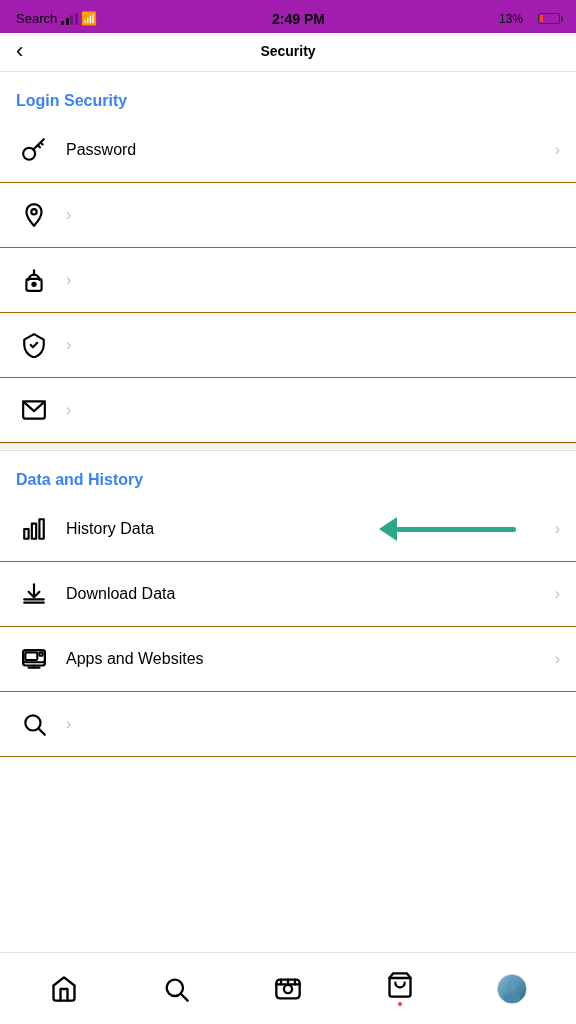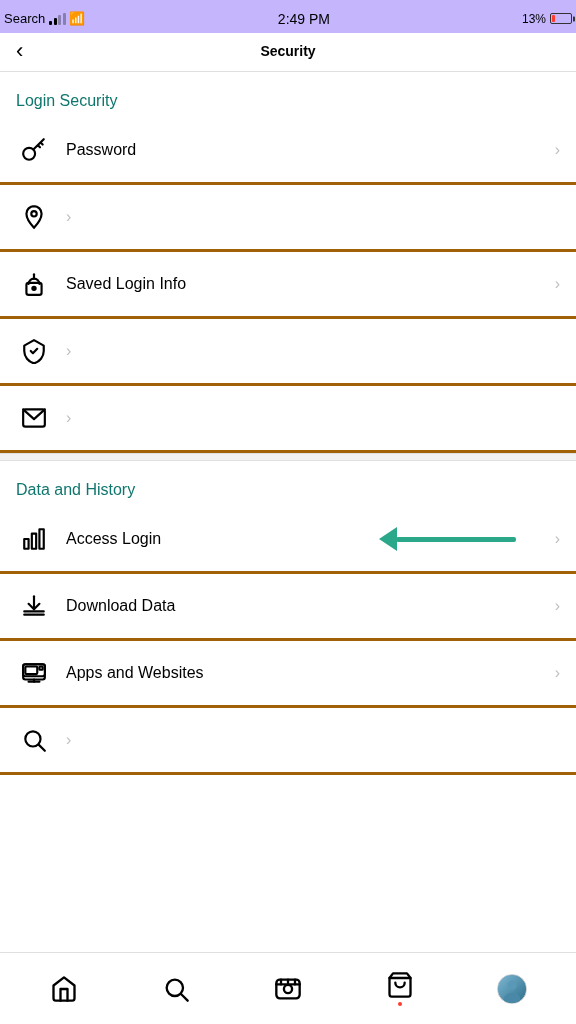--- a/index.html
+++ b/index.html
@@ -10,39 +10,39 @@
       width: 576px;
       min-height: 1024px;
       overflow-x: hidden;
     }
 
     
     .status-bar {
       display: flex;
       justify-content: space-between;
       align-items: center;
-      padding: 8px 4px 4px;
-      background: #c4b5fd;
+      padding: 8px 16px 4px;
+      background: #a21caf;
       height: 33px;
     }
     .status-left {
       display: flex;
       align-items: center;
       gap: 4px;
       font-size: 13px;
       font-weight: 500;
     }
     .status-center {
       font-size: 14px;
-      font-weight: 400;
+      font-weight: 700;
     }
     .status-right {
       display: flex;
       align-items: center;
-      gap: 4px;
+      gap: 15px;
       font-size: 12px;
       font-weight: 500;
     }
     .battery-icon {
       display: inline-flex;
       align-items: center;
     }
     .battery-body {
       width: 22px;
       height: 11px;
@@ -92,30 +92,30 @@
     .nav-title {
       font-size: 14px;
       font-weight: 700;
       color: #000;
     }
 
     
     .section-header {
       padding: 20px 16px 8px;
       font-size: 16px;
-      font-weight: 400;
-      color: #0f766e;
+      font-weight: 700;
+      color: #3b82f6;
     }
 
     
     .menu-item {
       display: flex;
       align-items: center;
       padding: 14px 16px;
-      border-bottom: 3px solid #a16207;
+      border-bottom: 1px solid #a16207;
       cursor: pointer;
       position: relative;
       background: #fff;
     }
     .menu-icon {
       width: 36px;
       height: 36px;
       display: flex;
       align-items: center;
       justify-content: center;
@@ -303,21 +303,20 @@
   <div class="menu-item">
     <div class="menu-icon">
       <svg viewBox="0 0 24 24" fill="none" stroke="#000" stroke-width="2" stroke-linecap="round" stroke-linejoin="round">
         <rect x="5" y="11" width="14" height="11" rx="2" ry="2"></rect>
         <path d="M12 7a5 5 0 0 0-5 5"></path>
         <path d="M12 7a5 5 0 0 1 5 5"></path>
         <line x1="12" y1="3" x2="12" y2="7"></line>
         <circle cx="12" cy="16" r="1.5" fill="#000"></circle>
       </svg>
     </div>
-    <span class="menu-label">Saved Login Info</span>
     <span class="chevron">›</span>
   </div>
 
   <div class="menu-item">
     <div class="menu-icon">
       <svg viewBox="0 0 24 24" fill="none" stroke="#000" stroke-width="2" stroke-linecap="round" stroke-linejoin="round">
         <path d="M12 2L3 7v5c0 5.25 3.75 10.15 9 11.35C17.25 22.15 21 17.25 21 12V7L12 2z"></path>
         <polyline points="9 12 11 14 15 10"></polyline>
       </svg>
     </div>
@@ -339,21 +338,21 @@
   <div class="section-header">Data and History</div>
 
   <div class="menu-item" style="position:relative;">
     <div class="menu-icon">
       <svg viewBox="0 0 24 24" fill="none" stroke="#000" stroke-width="2" stroke-linecap="round" stroke-linejoin="round">
         <rect x="3" y="12" width="4" height="9"></rect>
         <rect x="10" y="7" width="4" height="14"></rect>
         <rect x="17" y="3" width="4" height="18"></rect>
       </svg>
     </div>
-    <span class="menu-label">Access Login</span>
+    <span class="menu-label">History Data</span>
 
     <div class="arrow-annotation">
       <div class="arrow-head"></div>
       <div class="arrow-line"></div>
     </div>
     <span class="chevron">›</span>
   </div>
 
   <div class="menu-item">
     <div class="menu-icon">

